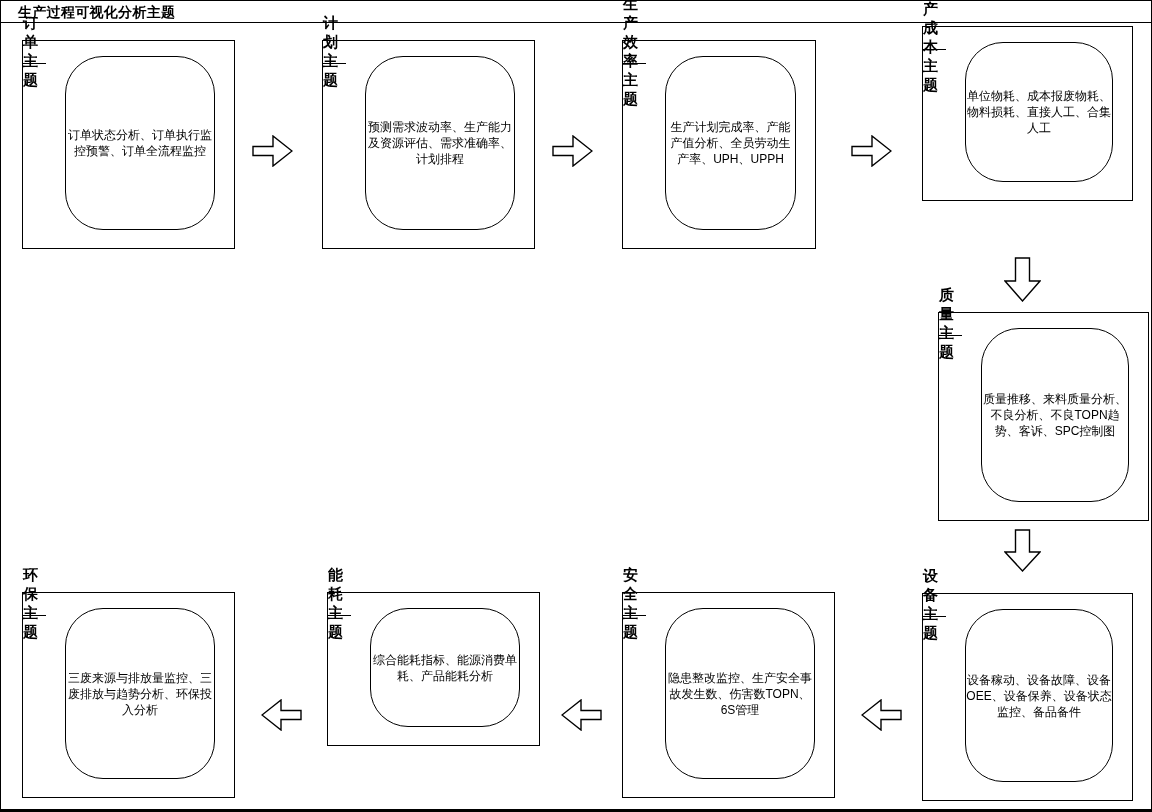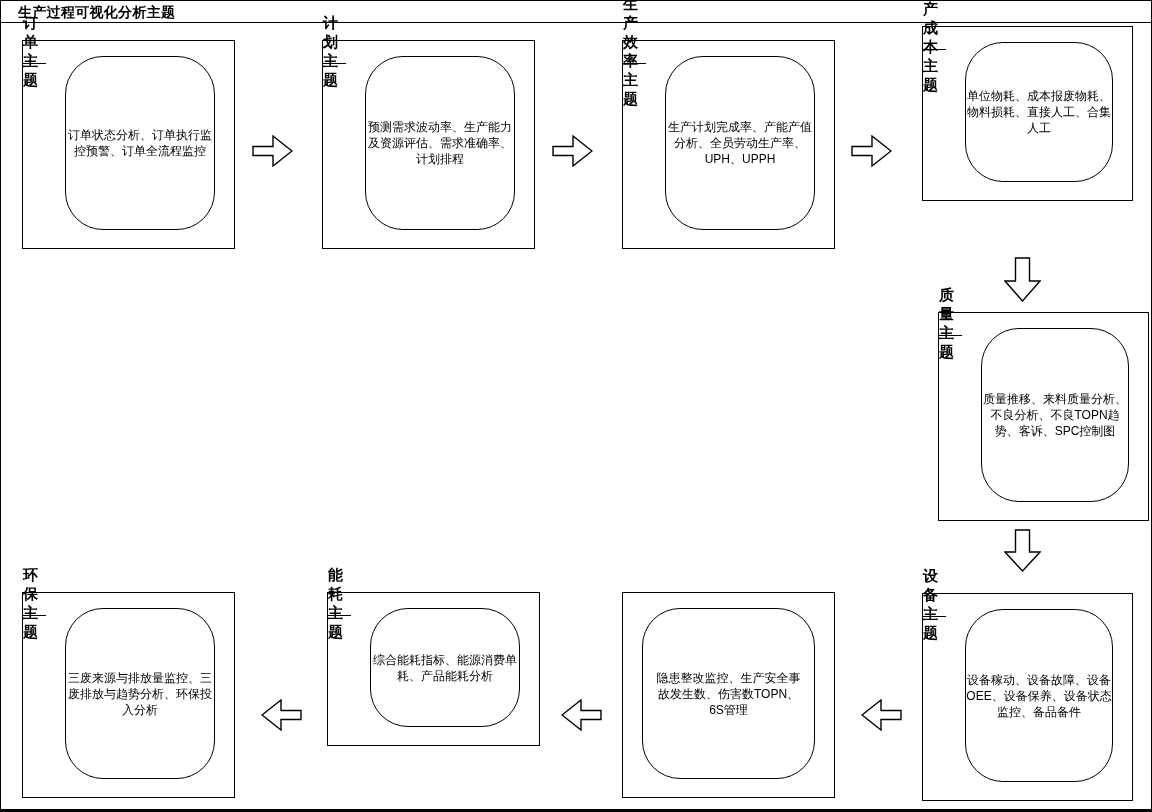--- a/index.html
+++ b/index.html
@@ -100,21 +100,21 @@
 
   <div class="node" style="left:321px; top:39px; width:213px; height:209px;">
     <div class="node-header">计划主题</div>
     <div class="node-body">
       <div class="node-content">
         <span class="content-text">预测需求波动率、生产能力及资源评估、需求准确率、计划排程</span>
       </div>
     </div>
   </div>
 
-  <div class="node" style="left:621px; top:39px; width:213px; height:209px;">
+  <div class="node" style="left:621px; top:39px; width:194px; height:209px;">
     <div class="node-header">生产效率主题</div>
     <div class="node-body">
       <div class="node-content">
         <span class="content-text">生产计划完成率、产能产值分析、全员劳动生产率、UPH、UPPH</span>
       </div>
     </div>
   </div>
 
   <div class="node" style="left:921px; top:25px; width:211px; height:175px;">
     <div class="node-header">生产成本主题</div>
@@ -137,20 +137,21 @@
   <div class="node" style="left:921px; top:592px; width:211px; height:208px;">
     <div class="node-header">设备主题</div>
     <div class="node-body">
       <div class="node-content">
         <span class="content-text">设备稼动、设备故障、设备OEE、设备保养、设备状态监控、备品备件</span>
       </div>
     </div>
   </div>
 
   <div class="node" style="left:621px; top:591px; width:213px; height:206px;">
+    <div class="node-header">安全主题</div>
     <div class="node-body">
       <div class="node-content">
         <span class="content-text">隐患整改监控、生产安全事故发生数、伤害数TOPN、6S管理</span>
       </div>
     </div>
   </div>
 
   <div class="node" style="left:326px; top:591px; width:213px; height:154px;">
     <div class="node-header">能耗主题</div>
     <div class="node-body">

